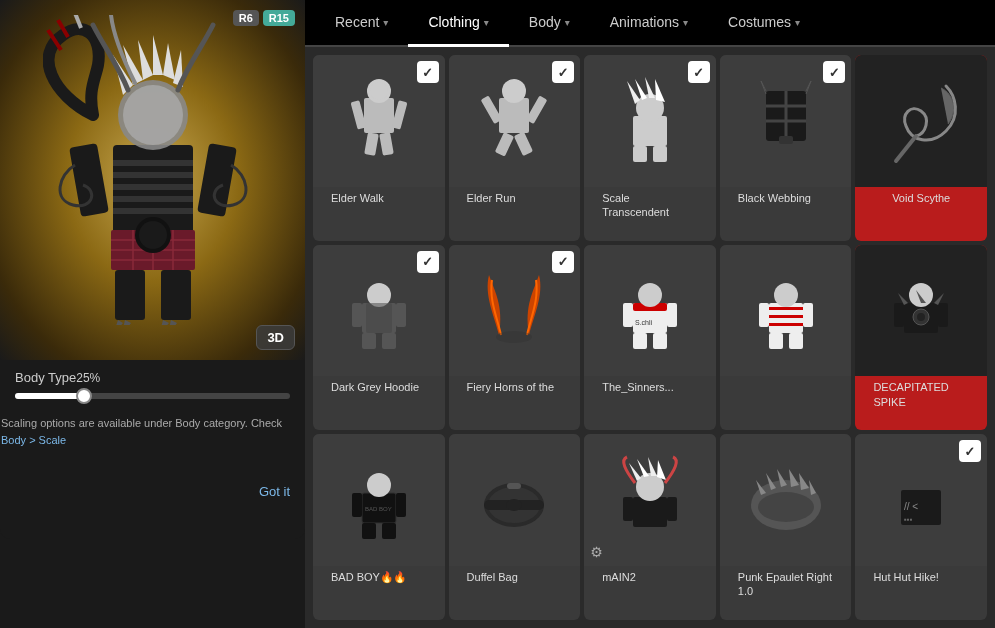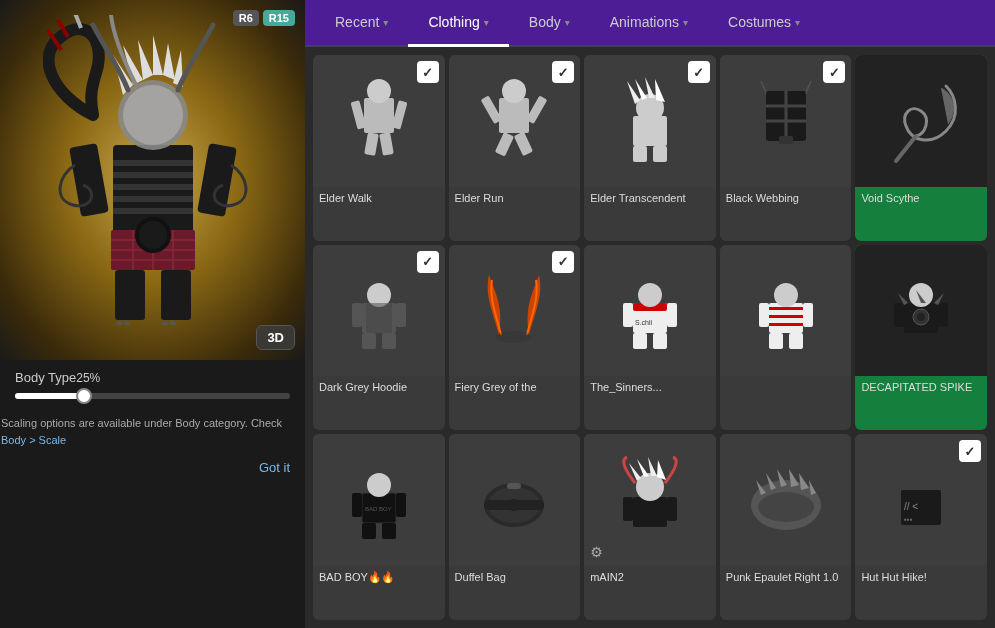--- a/index.html
+++ b/index.html
@@ -119,20 +119,21 @@
     .info-text {
       padding: 8px 1px;
       font-size: 11px;
       color: #aaa;
       line-height: 1.5;
     }
 
     .got-it-row {
       padding: 2px 15px 8px;
       text-align: right;
+      margin-top: 24px;
     }
 
     .got-it-btn {
       color: #7cb8e8;
       font-size: 13px;
       cursor: pointer;
       background: none;
       border: none;
     }
 
@@ -154,21 +155,21 @@
       background: #2a2a2a;
       display: flex;
       flex-direction: column;
       height: 628px;
       overflow: hidden;
     }
 
     
     .nav-tabs {
       display: flex;
-      background: #4c1d95;
+      background: #000000;
       border-bottom: 2px solid #444;
       padding: 0 10px;
     }
 
     .nav-tab {
       padding: 14px 20px;
       font-size: 14px;
       color: #ccc;
       cursor: pointer;
       display: flex;
@@ -202,40 +203,41 @@
       background: #3a3a3a;
       border-radius: 6px;
       overflow: hidden;
       position: relative;
       cursor: pointer;
       display: flex;
       flex-direction: column;
     }
 
     .item-card.selected-dark {
-      background: #15803d;
+      background: #b91c1c;
+      align-items: center;
     }
 
     .item-thumbnail {
       width: 100%;
       aspect-ratio: 1;
       display: flex;
       align-items: center;
       justify-content: center;
       background: #3d3d3d;
       position: relative;
       overflow: hidden;
     }
 
     .item-card.selected-dark .item-thumbnail {
       background: #222;
     }
 
     .item-label {
-      padding: 4px 6px 6px;
+      padding: 4px 18px 6px;
       font-size: 11px;
       color: #ddd;
       line-height: 1.3;
     }
 
     .check-badge {
       position: absolute;
       top: 6px;
       right: 6px;
       width: 22px;
@@ -425,21 +427,21 @@
       <polygon points="30,28 22,5 35,24" fill="#eee"></polygon>
       <polygon points="37,24 30,3 42,22" fill="#fff"></polygon>
       <polygon points="44,22 40,1 50,22" fill="#eee"></polygon>
       <polygon points="51,24 50,3 60,26" fill="#fff"></polygon>
       <polygon points="58,28 65,6 58,28" fill="#eee"></polygon>
       <rect x="28" y="70" width="14" height="16" rx="2" fill="#ccc"></rect>
       <rect x="48" y="70" width="14" height="16" rx="2" fill="#ccc"></rect>
     </svg>
           <div class="check-badge">✓</div>
         </div>
-        <div class="item-label">Elder Transcendent</div>
+        <div class="item-label">Scale Transcendent</div>
       </div>
       <div class="item-card">
         <div class="item-thumbnail">
           <svg width="90" height="90" viewBox="0 0 90 90">
       <rect x="25" y="15" width="40" height="50" rx="3" fill="#1a1a1a"></rect>
       <line x1="45" y1="15" x2="45" y2="65" stroke="#444" stroke-width="3"></line>
       <line x1="25" y1="30" x2="65" y2="30" stroke="#444" stroke-width="3"></line>
       <line x1="25" y1="45" x2="65" y2="45" stroke="#444" stroke-width="3"></line>
       <path d="M25,15 L20,5 L25,18" fill="#333" stroke="#555" stroke-width="1"></path>
       <path d="M65,15 L70,5 L65,18" fill="#333" stroke="#555" stroke-width="1"></path>
@@ -478,21 +480,21 @@
         <div class="item-thumbnail">
           <svg width="90" height="90" viewBox="0 0 90 90">
       <path d="M30,70 C25,50 15,30 20,10 C25,25 35,40 30,70" fill="#cc4400"></path>
       <path d="M60,70 C65,50 75,30 70,10 C65,25 55,40 60,70" fill="#cc4400"></path>
       <path d="M32,70 C28,52 20,35 23,15" fill="none" stroke="#ff6600" stroke-width="2"></path>
       <path d="M58,70 C62,52 70,35 67,15" fill="none" stroke="#ff6600" stroke-width="2"></path>
       <ellipse cx="45" cy="72" rx="18" ry="6" fill="#333" opacity="0.4"></ellipse>
     </svg>
           <div class="check-badge">✓</div>
         </div>
-        <div class="item-label">Fiery Grey of the</div>
+        <div class="item-label">Fiery Horns of the</div>
       </div>
       <div class="item-card">
         <div class="item-thumbnail">
           <svg width="90" height="90" viewBox="0 0 90 90">
       <rect x="28" y="38" width="34" height="30" rx="2" fill="#eee"></rect>
       <rect x="28" y="38" width="34" height="8" rx="2" fill="#cc0000"></rect>
       <circle cx="45" cy="30" r="12" fill="#ccc"></circle>
       <rect x="18" y="38" width="10" height="24" rx="2" fill="#eee"></rect>
       <rect x="62" y="38" width="10" height="24" rx="2" fill="#eee"></rect>
       <rect x="28" y="68" width="14" height="16" rx="2" fill="#eee"></rect>

